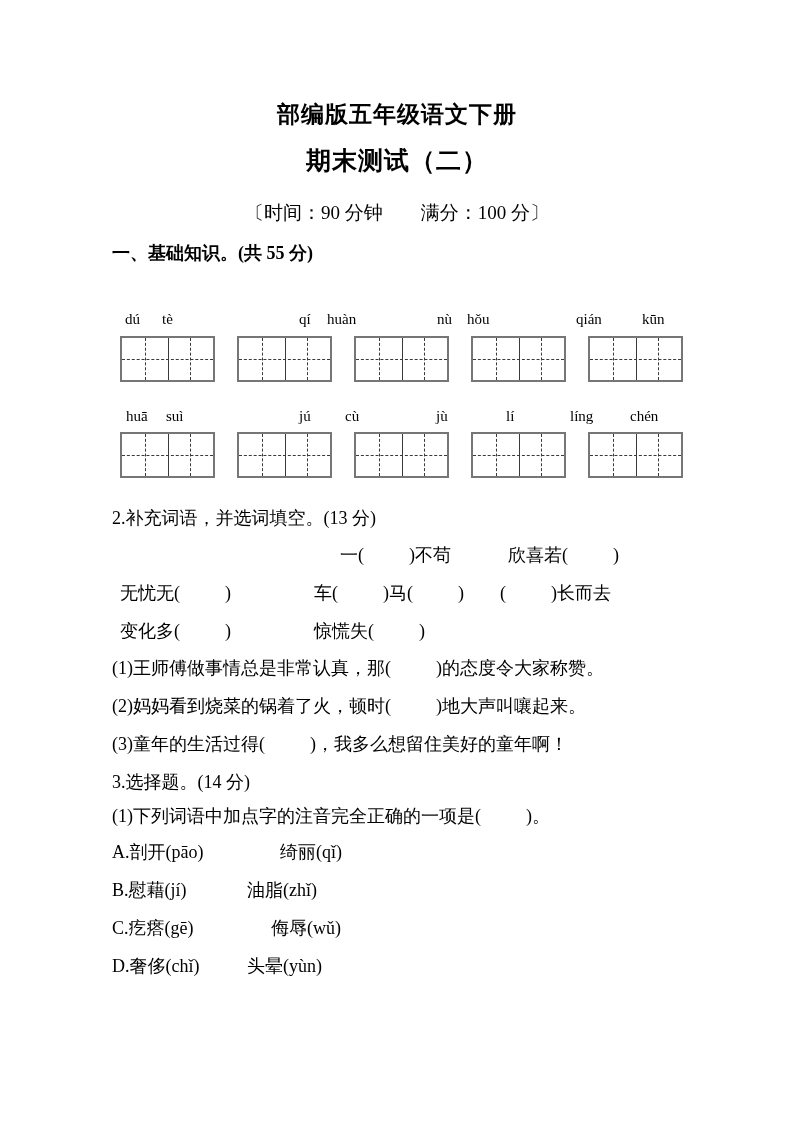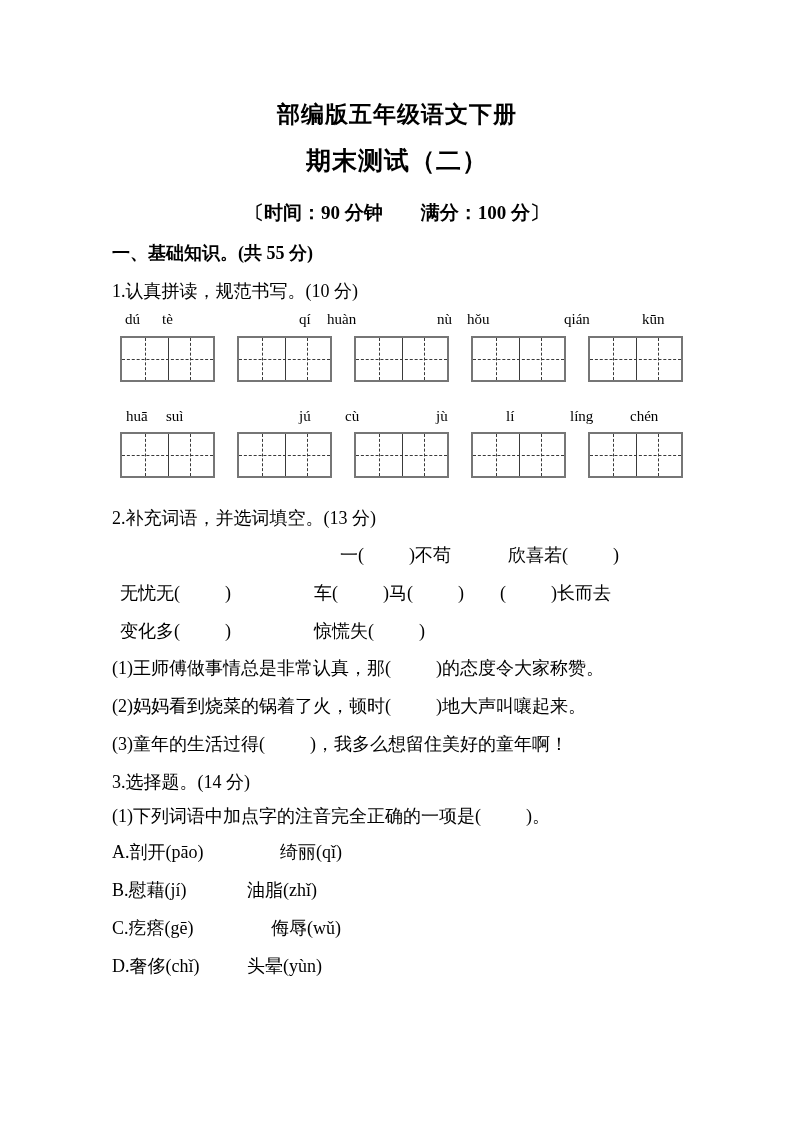--- a/index.html
+++ b/index.html
@@ -5,21 +5,21 @@
   html,body{margin:0;padding:0;background:#e8e8e8;}
   .page{
     position:relative;
     width:794px;height:1123px;
     margin:0 auto;
     background:#ffffff;
     font-family:"Liberation Serif","DejaVu Serif",serif;
     color:#000;
     overflow:hidden;
   }
-  .center{position:absolute;left:0;width:100%;text-align:center;white-space:pre;font-weight:bold;}
+  .center{position:absolute;left:0;width:100%;text-align:center;white-space:pre;}
   .t1{top:99px;font-size:23px;font-weight:700;letter-spacing:1px;}
   .t2{top:144px;font-size:25px;font-weight:700;letter-spacing:1px;}
   .info{top:200px;font-size:19px;}
   .line{position:absolute;left:112px;font-size:18px;line-height:24px;white-space:pre;}
   .bold{font-weight:700;}
   .row{position:absolute;left:0;width:100%;height:24px;}
   .ph{position:absolute;top:0;font-size:18px;line-height:24px;white-space:pre;}
   .pyrow{position:absolute;left:0;width:100%;height:20px;}
   .py{position:absolute;top:0;font-size:15px;line-height:20px;white-space:pre;}
   .gridrow{position:absolute;left:0;width:100%;height:46px;}
@@ -33,30 +33,29 @@
 <body>
 
 <div class="page">
 
   <div class="center t1">部编版五年级语文下册</div>
   <div class="center t2">期末测试（二）</div>
   <div class="center info">〔时间：90 分钟        满分：100 分〕</div>
 
   <div class="line bold" style="top:241px">一、基础知识。(共 55 分)</div>
 
-  <div class="line" style="top:279px">1.认真拼读，规范书写。(10 分)</div>
 
   <div class="pyrow" style="top:309px">
     <span class="py" style="left:125px">dú</span>
     <span class="py" style="left:162px">tè</span>
     <span class="py" style="left:299px">qí</span>
     <span class="py" style="left:327px">huàn</span>
     <span class="py" style="left:437px">nù</span>
     <span class="py" style="left:467px">hǒu</span>
-    <span class="py" style="left:564px">qián</span>
+    <span class="py" style="left:576px">qián</span>
     <span class="py" style="left:642px">kūn</span>
   </div>
 
   <div class="gridrow" style="top:336px">
     <div class="tz" style="left:120px">
         <i class="vd" style="left:25%"></i>
         <i class="vs"></i>
         <i class="vd" style="left:75%"></i>
         <i class="hd"></i>
       </div>

